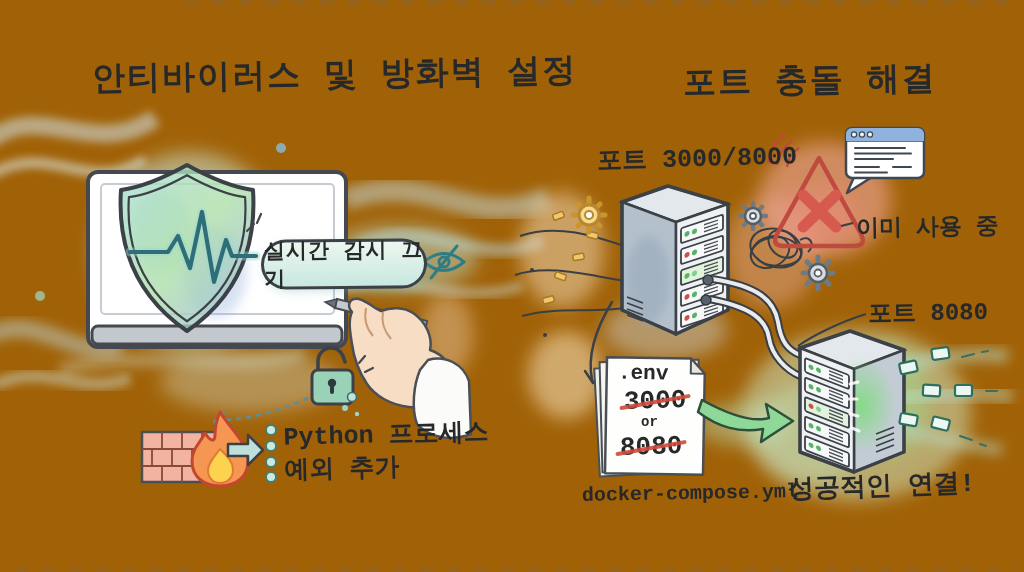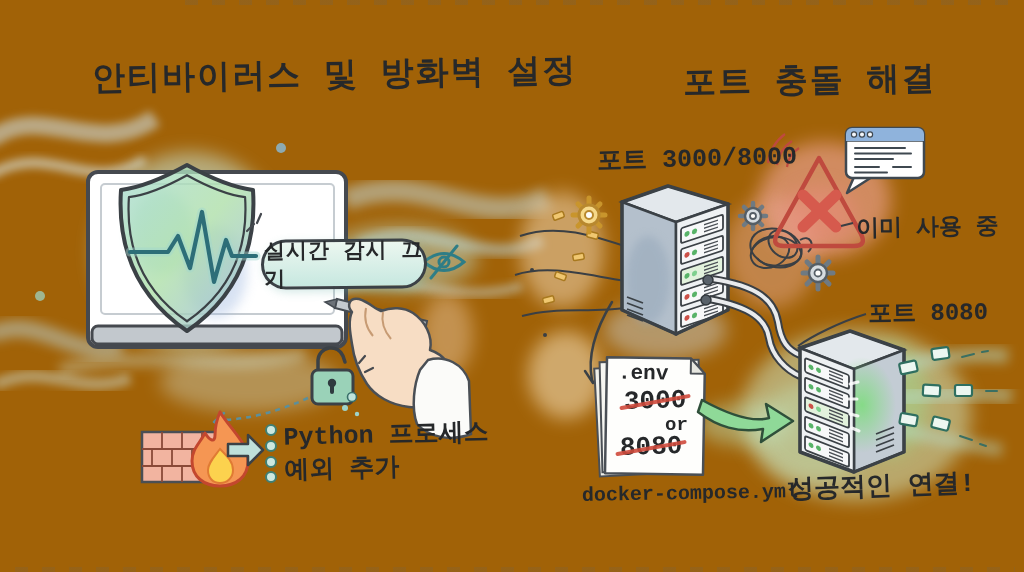--- a/index.html
+++ b/index.html
@@ -16,21 +16,21 @@
       box-shadow:2px 3px 8px rgba(120,185,175,.30);}
   #python-text{left:284px;top:420px;font-size:25px;font-weight:600;line-height:1.3;transform:rotate(-1.5deg);white-space:nowrap;}
   #server1-label{left:597px;top:141px;font-size:25px;font-weight:600;transform:rotate(-1.5deg);}
   #busy-label{left:856px;top:211px;font-size:23px;font-weight:600;transform:rotate(-1deg);}
   #server2-label{left:868px;top:296px;font-size:24px;font-weight:600;transform:rotate(-1deg);}
   #compose-label{left:582px;top:482px;font-size:20px;font-weight:600;transform:rotate(-1deg);}
   #success-label{left:788px;top:468px;font-size:26px;font-weight:700;transform:rotate(-2deg);}
   #env-name{left:618px;top:362px;font-size:21px;font-weight:700;transform:rotate(1deg);text-align:center;}
   .doc-num{position:absolute;font-size:26px;font-weight:600;transform:rotate(-2deg);}
   #env-old{left:624px;top:386px;}
-  #env-or{left:641px;top:414px;font-size:19px;font-weight:600;margin-left:24px;}
+  #env-or{left:641px;top:414px;font-size:14px;font-weight:600;}
   #env-new{left:620px;top:432px;}
   .strike{position:absolute;left:-8%;right:-8%;top:46%;height:4px;background:#cf4a3c;border-radius:3px;
           transform:rotate(-8deg);opacity:.9;}
   .remnant{position:absolute;opacity:.35;
      background:repeating-linear-gradient(90deg,rgba(95,100,105,.55) 0 13px,transparent 13px 27px);}
   #remnant-top{left:185px;top:0;width:835px;height:5px;}
   #remnant-bottom{left:15px;top:567px;width:1000px;height:5px;opacity:.3;}
 </style>
 </head>
 <body>

